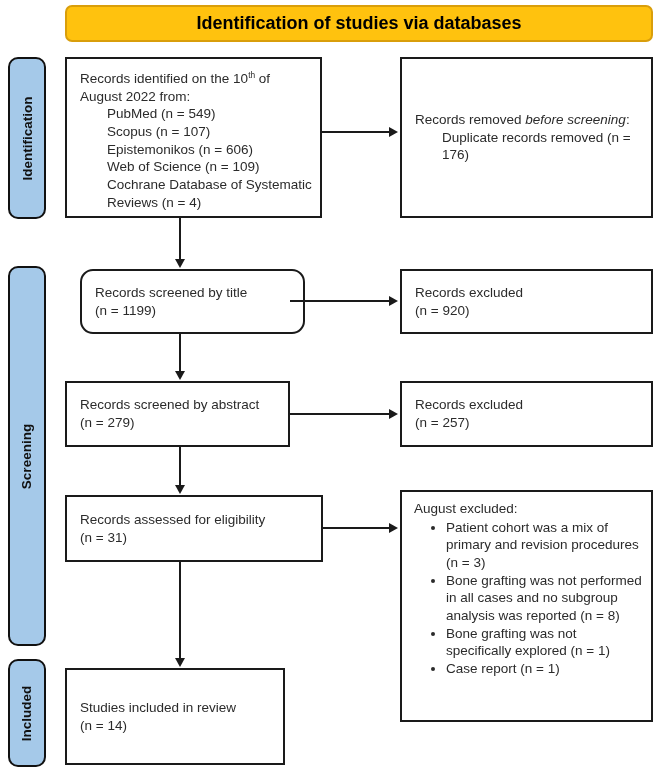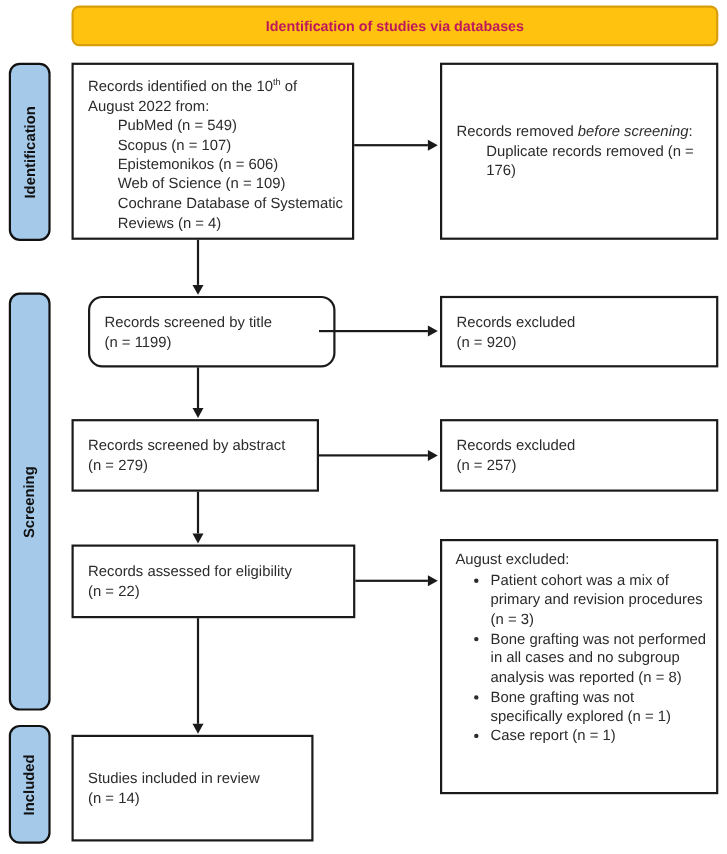--- a/index.html
+++ b/index.html
@@ -11,21 +11,21 @@
   html,body{margin:0;padding:0;background:#fff;}
   .canvas{
     position:relative;width:661px;height:776px;background:#ffffff;
     font-family:"Liberation Sans",sans-serif;color:#2b2b2b;overflow:hidden;
   }
   .banner{
     position:absolute;left:65px;top:5px;width:588px;height:37px;
     background:var(--banner-fill);border:2px solid var(--banner-border);
     border-radius:7px;box-sizing:border-box;
     display:flex;align-items:center;justify-content:center;
-    font-weight:bold;font-size:13px;color:#be185d;
+    font-weight:bold;font-size:18px;color:#000000;
   }
   .stage{
     position:absolute;left:8px;width:38px;background:var(--stage-fill);
     border:2px solid #111;border-radius:10px;box-sizing:border-box;
     display:flex;align-items:center;justify-content:center;
   }
   .stage span{
     transform:rotate(-90deg);white-space:nowrap;font-weight:bold;
     font-size:13.5px;color:#111;
   }
@@ -125,21 +125,21 @@
     <div>(n = 279)</div>
   </div>
 
   <div class="fbox center-v" id="box-excluded-abstract">
     <div>Records excluded</div>
     <div>(n = 257)</div>
   </div>
 
   <div class="fbox center-v" id="box-eligibility">
     <div>Records assessed for eligibility</div>
-    <div>(n = 22)</div>
+    <div>(n = 31)</div>
   </div>
 
   <div class="fbox" id="box-reports">
     <div>August excluded:</div>
     <ul class="reasons">
       <li>Patient cohort was a mix of primary and revision procedures (n = 3)</li>
       <li>Bone grafting was not performed in all cases and no subgroup analysis was reported (n = 8)</li>
       <li>Bone grafting was not specifically explored (n = 1)</li>
       <li>Case report (n = 1)</li>
     </ul>

